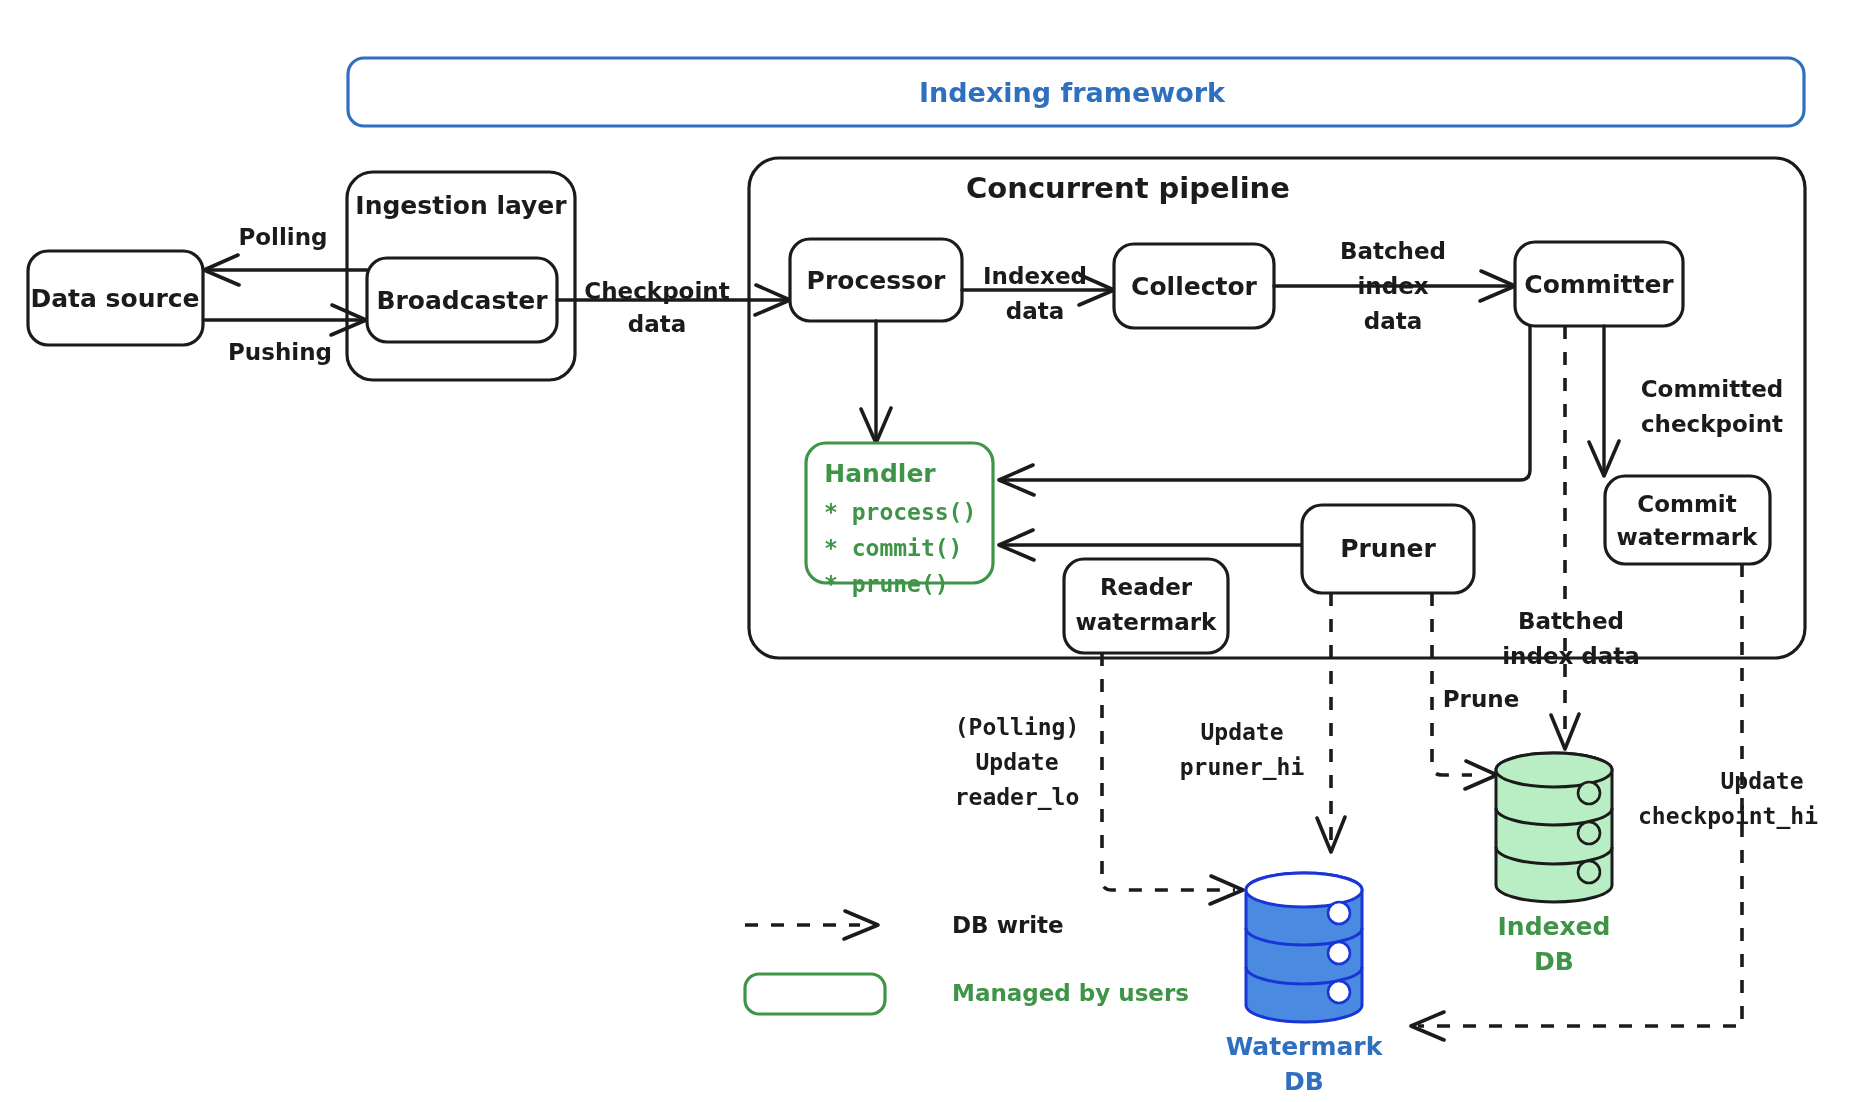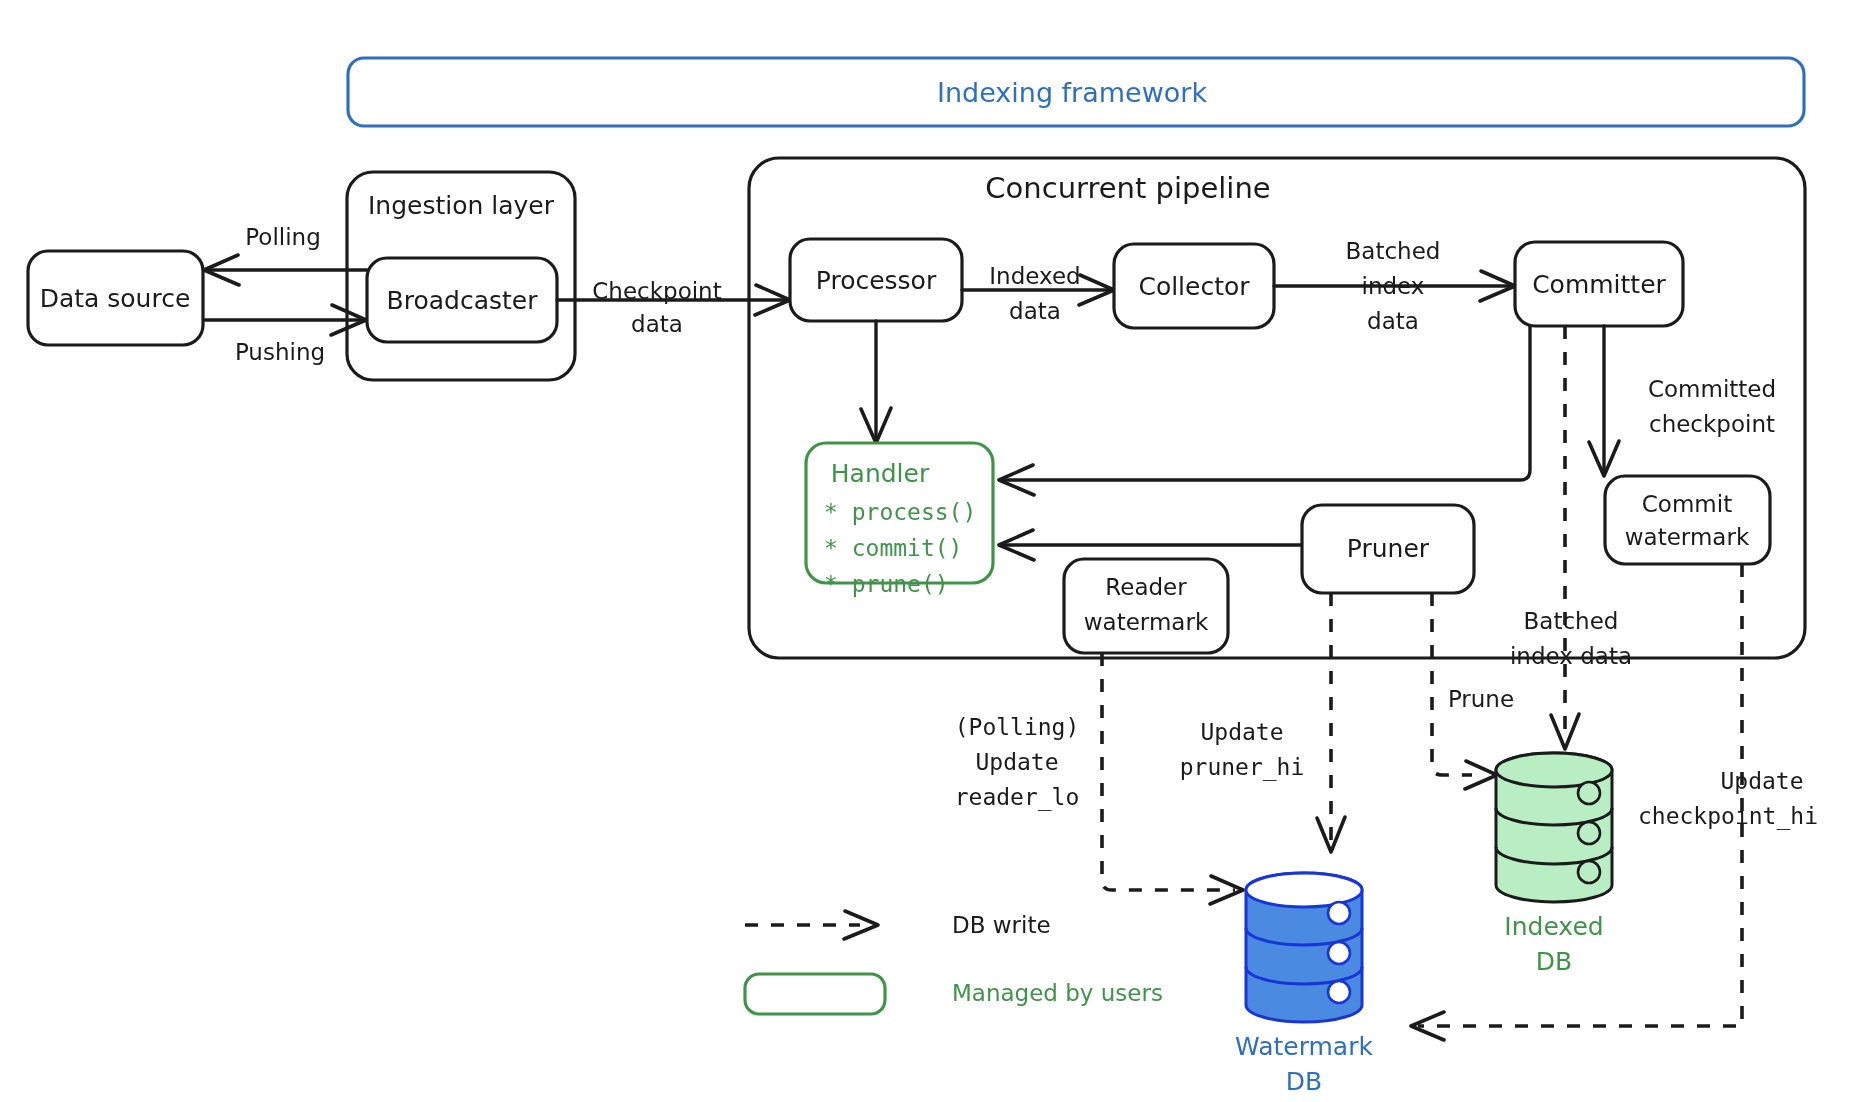--- a/index.html
+++ b/index.html
@@ -10,20 +10,21 @@
   body {
     width: 1858px;
     height: 1102px;
     font-family: "DejaVu Sans", sans-serif;
     overflow: hidden;
   }
   #diagram-root {
     position: relative;
     width: 1858px;
     height: 1102px;
+    font-weight: bold;
   }
   svg#diagram {
     display: block;
     width: 1858px;
     height: 1102px;
   }
   .hand {
     font-family: "DejaVu Sans", sans-serif;
     font-size: 25px;
     fill: #1b1b1b;

